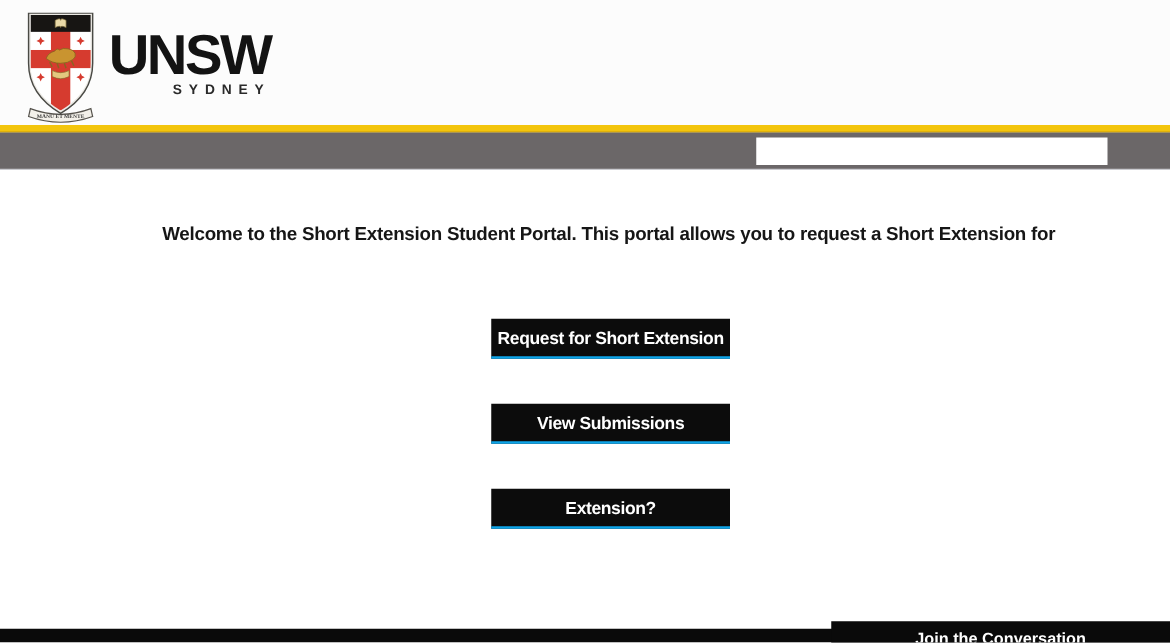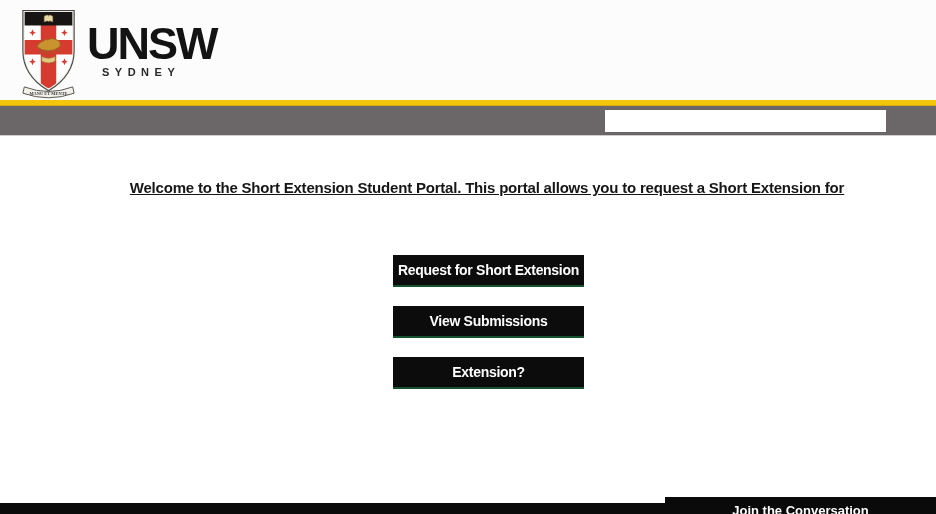--- a/index.html
+++ b/index.html
@@ -19,21 +19,21 @@
     height: 100px;
     background: #fcfcfc;
   }
   .crest {
     position: absolute;
     left: 21px; top: 10px;
     width: 55px; height: 89px;
   }
   .wordmark {
     position: absolute;
-    left: 87px; top: 23px;
+    left: 87px; top: 23px; text-align: right;
   }
   .wordmark-acronym {
     font-size: 45px;
     font-weight: bold;
     letter-spacing: -2px;
     line-height: 42px;
     color: #131313;
   }
   .wordmark-city {
     font-size: 11px;
@@ -82,47 +82,46 @@
   
   .welcome {
     position: absolute;
     top: 179px; left: 38px; right: 0;
     text-align: center;
     font-size: 15px;
     font-weight: bold;
     letter-spacing: -0.2px;
     line-height: 17px;
     color: #161616;
-    text-decoration: underline;
   }
   .button-stack {
     position: absolute;
     left: 393px; top: 255px;
     width: 191px;
     display: flex;
     flex-direction: column;
   }
   .portal-button {
     width: 191px;
     height: 32px;
     background: #0c0c0c;
     border: none;
-    border-bottom: 2px solid #14532d;
+    border-bottom: 2px solid #0ea5e9;
     color: #ffffff;
     font-family: "Liberation Sans", sans-serif;
     font-size: 14px;
     font-weight: bold;
     letter-spacing: -0.3px;
     cursor: pointer;
     display: flex;
     align-items: center;
     justify-content: center;
   }
   .button-gap1 { margin-top: 0; }
-  .button-gap2 { margin-top: 19px; }
+  .button-gap2 { margin-top: 36px; }
 
   
   .footer-bar {
     position: absolute;
     left: 0; right: 0;
     top: 503px; height: 11px;
     background: #0a0a0a;
   }
   .footer-join {
     position: absolute;

